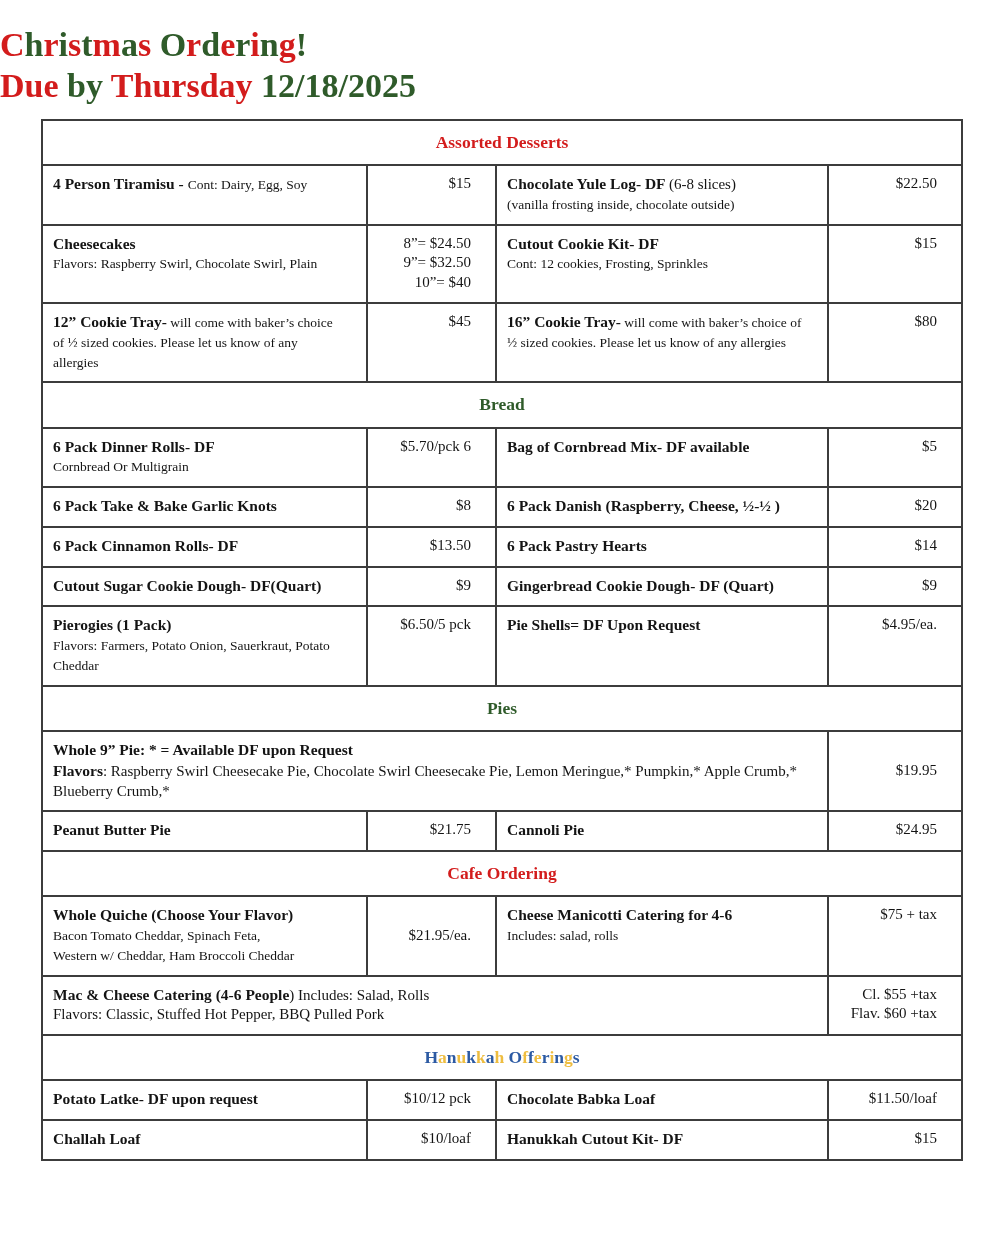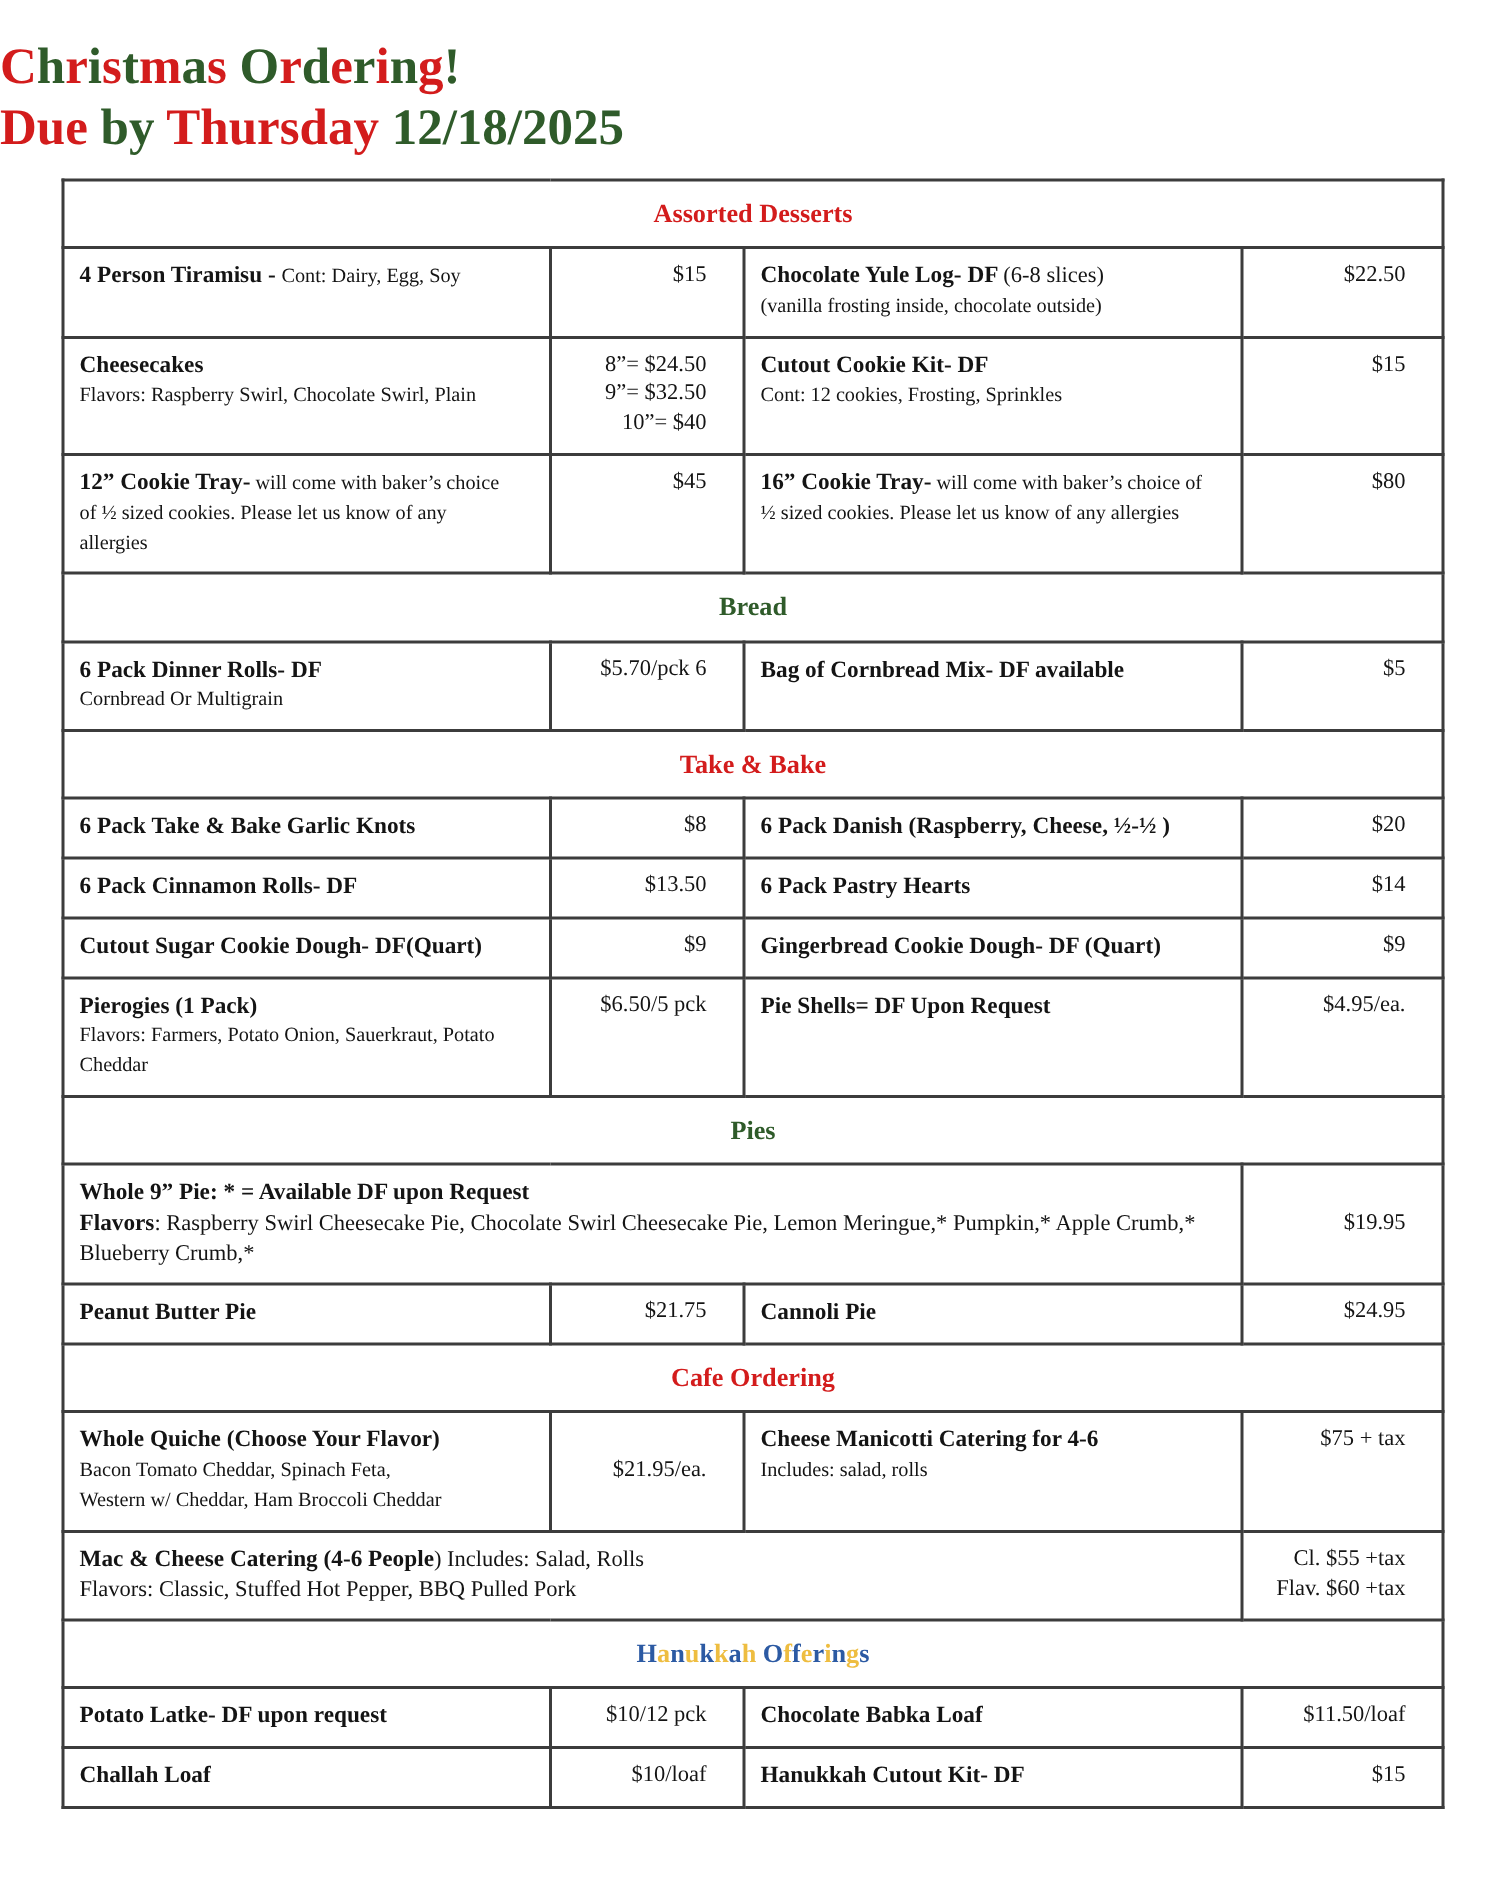--- a/index.html
+++ b/index.html
@@ -105,23 +105,20 @@
           <td class="price-cell">
             <div class="line"><span>$5.70/pck 6</span></div>
           </td>
           <td>
             <div class="line"><span class="b">Bag of Cornbread Mix- DF available</span></div>
           </td>
           <td class="price-cell">
             <div class="line"><span>$5</span></div>
           </td>
         </tr>
-        <tr class="section-row">
-          <td colspan="4" style="color: rgb(211, 28, 28);">Take &amp; Bake</td>
-        </tr>
         <tr>
           <td>
             <div class="line"><span class="b">6 Pack Take &amp; Bake Garlic Knots</span></div>
           </td>
           <td class="price-cell">
             <div class="line"><span>$8</span></div>
           </td>
           <td>
             <div class="line"><span class="b">6 Pack Danish (Raspberry, Cheese, ½-½ )</span></div>
           </td>

